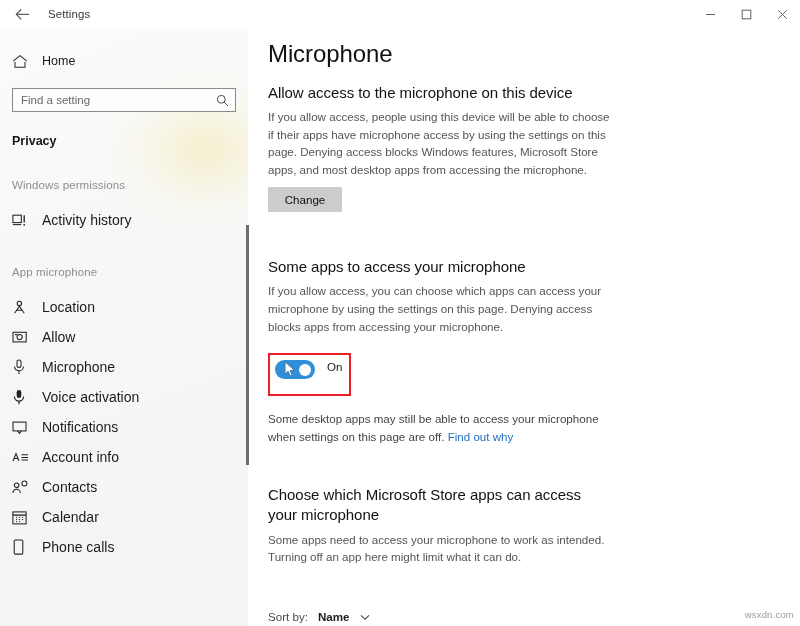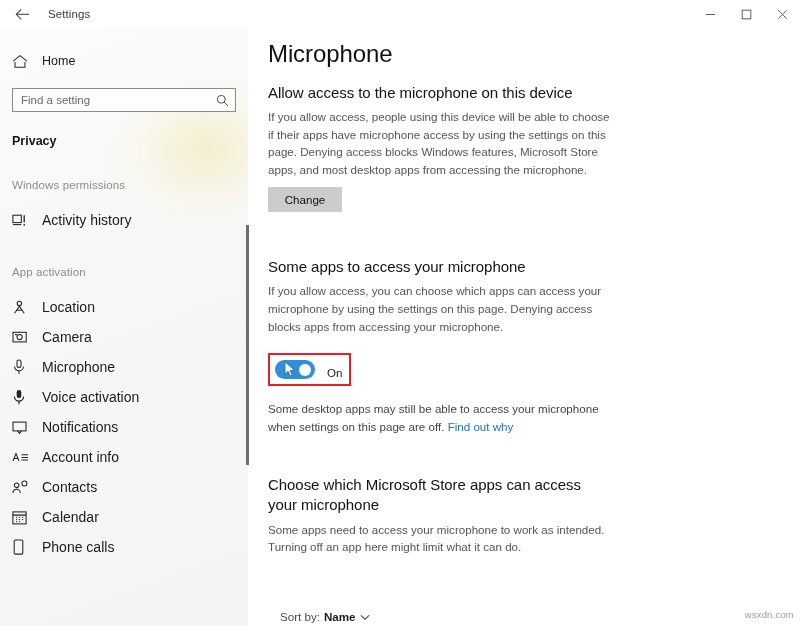--- a/index.html
+++ b/index.html
@@ -219,22 +219,22 @@
     min-width: 74px;
   }
 
   .block-2 { margin-top: 46px; }
 
   
   .toggle-wrap {
     position: relative;
     margin-top: 18px;
     display: inline-flex;
-    align-items: flex-end;
-    padding: 7px 9px 7px 7px;
+    align-items: flex-start;
+    padding: 7px 9px 17px 7px;
   }
   .toggle-wrap::after {
     content: "";
     position: absolute;
     left: 0; top: 0; right: 0; bottom: 0;
     border: 2px solid #ee1c25;
     pointer-events: none;
   }
   .switch {
     width: 40px;
@@ -285,25 +285,25 @@
     display: flex;
     align-items: center;
     gap: 6px;
   }
 
   .block-3 { margin-top: 40px; }
   .block-3 .sec-head { max-width: 340px; }
 
   .sortrow {
     position: absolute;
-    left: 32px;
+    left: 20px;
     bottom: 2px;
     display: flex;
     align-items: center;
-    gap: 4px;
+    gap: 10px;
     font-size: 11.6px;
     color: #4a4a4a;
     overflow: hidden;
     height: 15px;
   }
   .sortrow b { color: #1c1c1c; font-weight: bold; }
 
   .watermark {
     position: absolute;
     right: 6px;
@@ -382,42 +382,42 @@
             <svg width="16" height="14" viewBox="0 0 16 14" fill="none">
               <rect x="0.9" y="2.2" width="8.4" height="7.4" stroke="#222" stroke-width="1.05" fill="none"></rect>
               <path d="M0.9 11.6 H9.3" stroke="#222" stroke-width="1.05"></path>
               <path d="M12.2 2.2 V9.6" stroke="#222" stroke-width="1.3"></path>
               <circle cx="12.2" cy="11.8" r="0.85" fill="#222"></circle>
             </svg>
           </span>
           <span class="lbl">Activity history</span>
         </div>
 
-        <div class="sb-group">App activation</div>
+        <div class="sb-group">App microphone</div>
 
         <div class="sb-item" style="margin-top:14px;">
           <span class="ic">
             <svg width="15" height="15" viewBox="0 0 15 15" fill="none">
               <circle cx="7.4" cy="3.4" r="2.2" stroke="#222" stroke-width="1.05"></circle>
               <path d="M2.6 13.2 L7.4 6.1 L12.2 13.2" stroke="#222" stroke-width="1.05" fill="none"></path>
               <path d="M4.6 10.2 H10.2" stroke="#222" stroke-width="1.05"></path>
             </svg>
           </span>
           <span class="lbl">Location</span>
         </div>
 
         <div class="sb-item">
           <span class="ic">
             <svg width="16" height="14" viewBox="0 0 16 14" fill="none">
               <rect x="1" y="2.3" width="13.2" height="9.6" stroke="#222" stroke-width="1.05" fill="none"></rect>
               <circle cx="7.6" cy="7.1" r="2.6" stroke="#222" stroke-width="1.05" fill="none"></circle>
               <rect x="3" y="4" width="2.1" height="1.1" fill="#222"></rect>
             </svg>
           </span>
-          <span class="lbl">Camera</span>
+          <span class="lbl">Allow</span>
         </div>
 
         <div class="sb-item">
           <span class="ic">
             <svg width="14" height="16" viewBox="0 0 14 16" fill="none">
               <rect x="5" y="0.9" width="4" height="7.6" rx="2" stroke="#222" stroke-width="1.05" fill="none"></rect>
               <path d="M2.6 7.4 a4.4 4.4 0 0 0 8.8 0" stroke="#222" stroke-width="1.05" fill="none"></path>
               <path d="M7 11.9 V15" stroke="#222" stroke-width="1.05"></path>
             </svg>
           </span>

